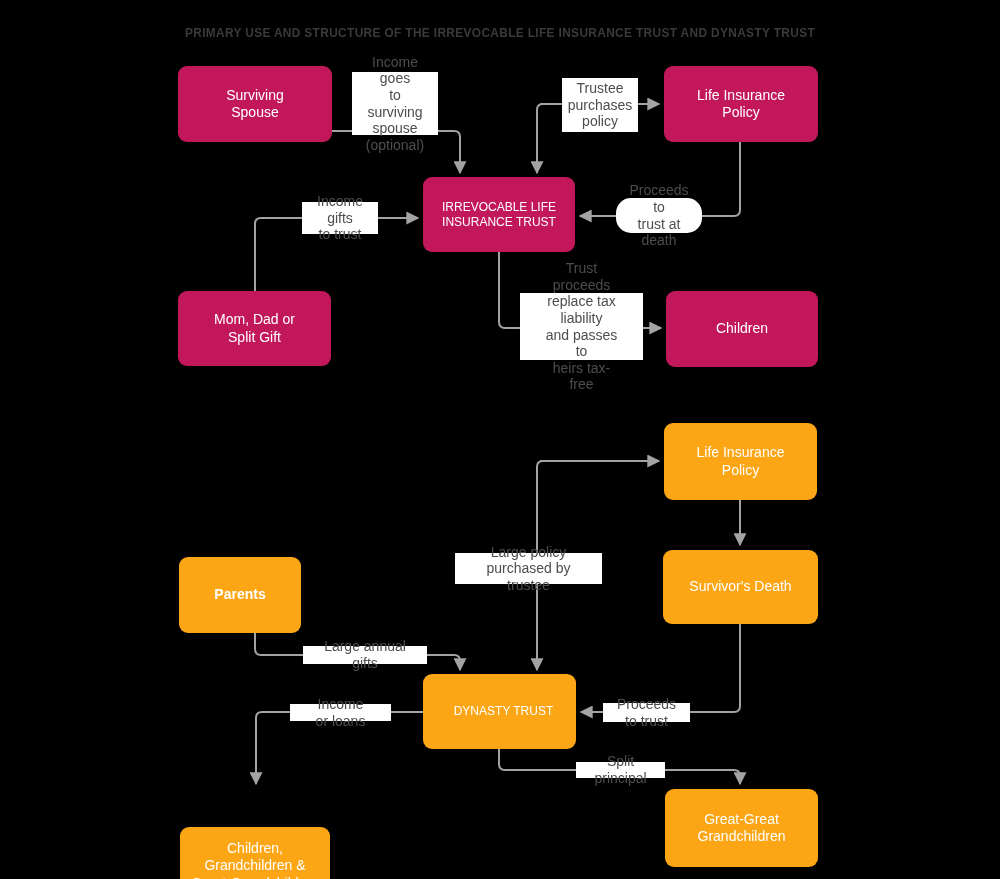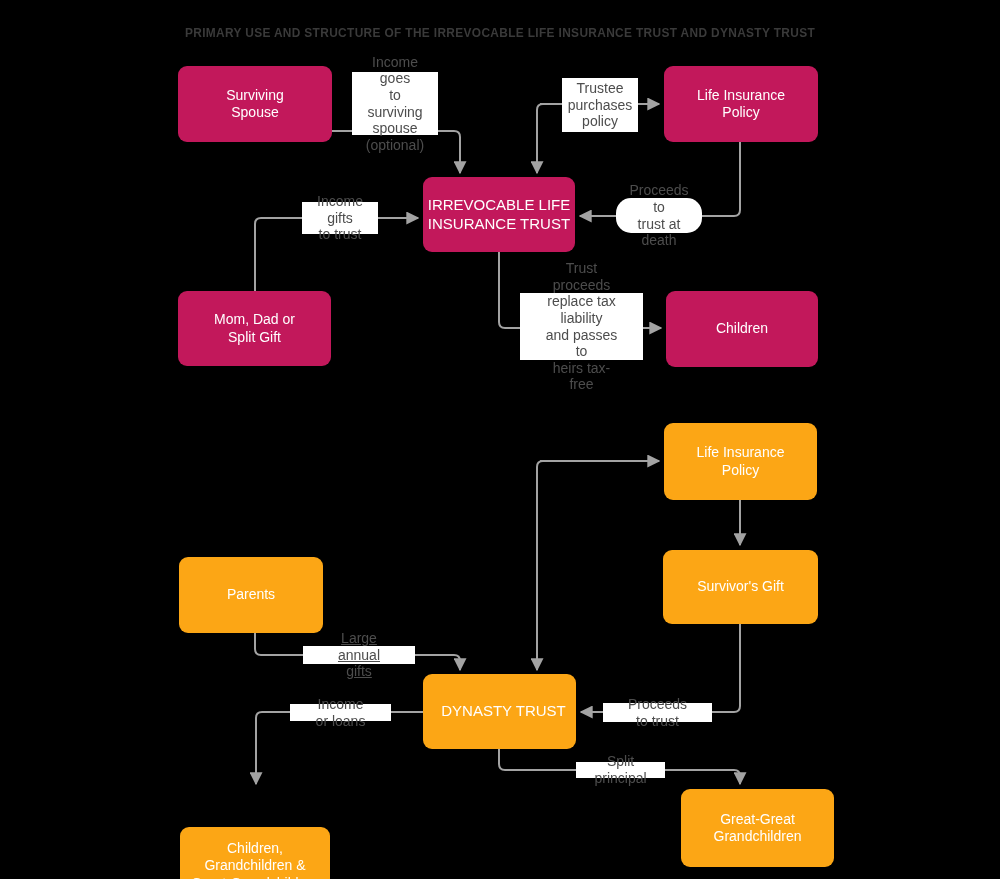--- a/index.html
+++ b/index.html
@@ -49,21 +49,21 @@
     text-align: center;
     color: var(--node-text, #ffffff);
     font-size: 14px;
     line-height: 1.25;
     white-space: pre-line;
     box-sizing: border-box;
     padding: 4px;
   }
   .node.crimson { background: var(--node-crimson, #C2185B); }
   .node.orange  { background: var(--node-orange, #FCA615); }
-  .node.trust   { font-size: 15px; }
+  .node.trust   { font-size: 12px; }
   .edge-label {
     position: absolute;
     background: #ffffff;
     color: var(--edge-label-text, #4d4d4d);
     font-size: 14px;
     line-height: 1.18;
     display: flex;
     align-items: center;
     justify-content: center;
     text-align: center;
@@ -123,27 +123,29 @@
 to trust</div>
   <div class="edge-label" style="left:616px; top:198px; width:86px; height:35px;border-radius:15px;">Proceeds to
 trust at death</div>
   <div class="edge-label" style="left:520px; top:293px; width:123px; height:67px;">Trust proceeds
 replace tax liability
 and passes to
 heirs tax-free</div>
 
   <div class="node orange" style="left:664px; top:423px; width:153px; height:77px;">Life Insurance
 Policy</div>
-  <div class="node orange" style="left:663px; top:550px; width:155px; height:74px;">Survivor's Gift</div>
-  <div class="node orange" style="left:179px; top:557px; width:144px; height:76px;">Parents</div>
+  <div class="node orange" style="left:663px; top:550px; width:155px; height:74px;">Survivor's Death</div>
+  <div class="node orange" style="left:179px; top:557px; width:122px; height:76px;font-weight:bold;">Parents</div>
   <div class="node orange trust" style="left:423px; top:674px; width:153px; height:75px;padding-left:12px;">DYNASTY TRUST</div>
   <div class="node orange" style="left:180px; top:827px; width:150px; height:78px;">Children,
 Grandchildren &amp;
 Great-Grandchildren</div>
-  <div class="node orange" style="left:681px; top:789px; width:153px; height:78px;">Great-Great
+  <div class="node orange" style="left:665px; top:789px; width:153px; height:78px;">Great-Great
 Grandchildren</div>
 
-  <div class="edge-label" style="left:303px; top:646px; width:112px; height:18px;text-decoration:underline;">Large annual gifts</div>
+  <div class="edge-label" style="left:455px; top:553px; width:147px; height:31px;">Large policy
+purchased by trustee</div>
+  <div class="edge-label" style="left:303px; top:646px; width:124px; height:18px;">Large annual gifts</div>
   <div class="edge-label" style="left:290px; top:704px; width:101px; height:17px;">Income or loans</div>
-  <div class="edge-label" style="left:603px; top:703px; width:109px; height:19px;">Proceeds to trust</div>
+  <div class="edge-label" style="left:603px; top:703px; width:87px; height:19px;">Proceeds to trust</div>
   <div class="edge-label" style="left:576px; top:762px; width:89px; height:16px;">Split principal</div>
 
 </div>
 
 </body></html>

